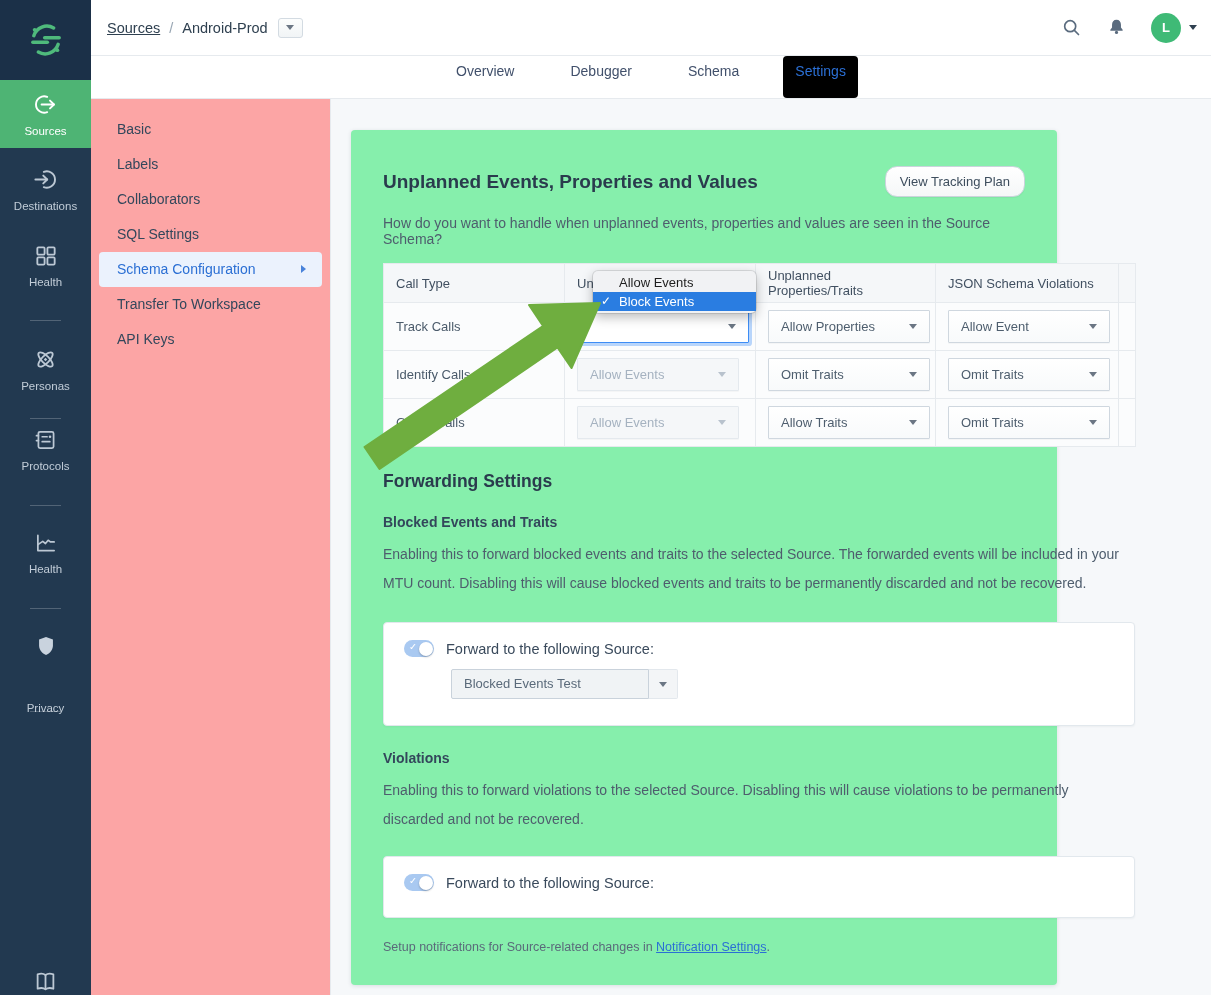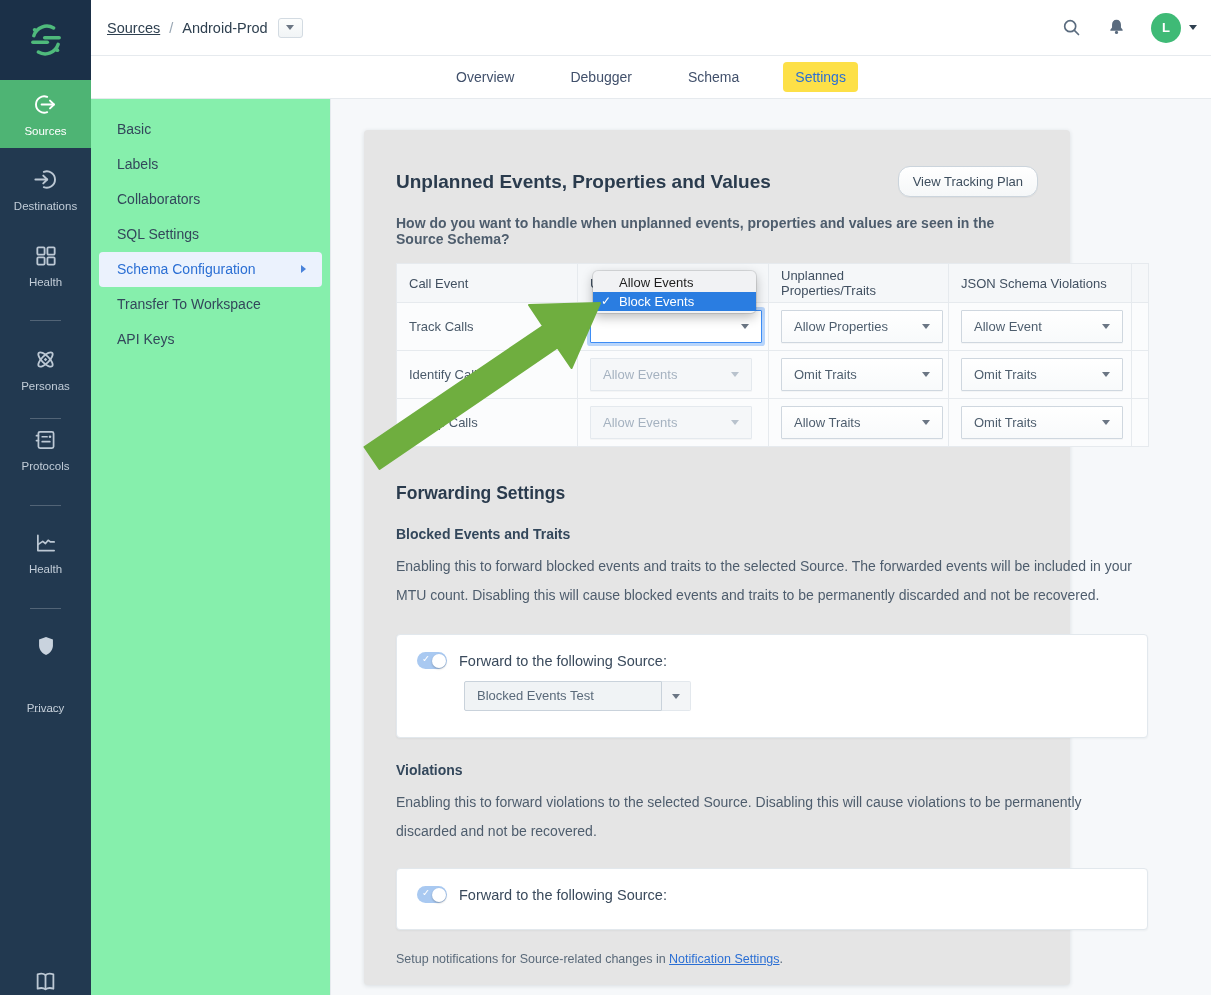--- a/index.html
+++ b/index.html
@@ -25,54 +25,54 @@
   .breadcrumb { position:absolute; left:16px; top:0; height:55px; display:flex; align-items:center; font-size:14.5px; color:#2F4050; }
   .breadcrumb .root { text-decoration:underline; cursor:pointer; }
   .breadcrumb .sep { color:#97A5B2; margin:0 9px; }
   .crumb-btn { margin-left:10px; width:25px; height:20px; border:1px solid #D3DBE2; border-radius:3px; background:linear-gradient(#FCFDFD,#F1F4F6); display:flex; align-items:center; justify-content:center; cursor:pointer; }
   .caret-down { width:0; height:0; border-left:4px solid transparent; border-right:4px solid transparent; border-top:5px solid #6B7684; }
   .topbar-right { position:absolute; right:14px; top:0; height:55px; display:flex; align-items:center; gap:24px; }
   .avatar-wrap { display:flex; align-items:center; gap:8px; cursor:pointer; }
   .avatar { width:30px; height:30px; border-radius:50%; background:#3FBA76; color:#fff; font-size:13px; font-weight:bold; display:flex; align-items:center; justify-content:center; }
 
   
-  .tabsbar { position:absolute; left:91px; top:56px; width:1120px; height:43px; background:#fff; border-bottom:1px solid #E6EAEE; display:flex; align-items:center; justify-content:center; gap:32px; z-index:6; font-size:14px; color:#41506B; }
+  .tabsbar { position:absolute; left:91px; top:56px; width:1120px; height:43px; background:#fff; border-bottom:1px solid #E6EAEE; display:flex; justify-content:center; gap:32px; z-index:6; font-size:14px; color:#41506B; }
   .tab { cursor:pointer; padding:7px 12px; border-radius:4px; }
-  .tab.active { background:#fde047; color:#2B6FD4; }
-
-  
-  .subnav { position:absolute; left:91px; top:99px; width:240px; height:896px; background:#86efac; border-right:1px solid #E6EAEE; padding-top:13px; z-index:5; }
+  .tab.active { background:#000000; color:#2B6FD4; }
+
+  
+  .subnav { position:absolute; left:91px; top:99px; width:240px; height:896px; background:#fca5a5; border-right:1px solid #E6EAEE; padding-top:13px; z-index:5; }
   .subnav-item { height:35px; line-height:35px; margin:0 8px; padding-left:18px; font-size:14px; color:#33475B; border-radius:4px; cursor:pointer; position:relative; }
   .subnav-item.active { background:#EBF2FD; color:#2B6FD4; }
   .subnav-item .arrow-r { position:absolute; right:16px; top:13px; width:0; height:0; border-top:4.5px solid transparent; border-bottom:4.5px solid transparent; border-left:5.5px solid #2B6FD4; opacity:.85; }
 
   
-  .card { position:absolute; left:364px; top:130px; width:706px; height:855px; background:#e5e5e5; border-radius:4px; box-shadow:0 1px 4px rgba(44,62,80,0.14); z-index:4; padding:0 32px; }
+  .card { position:absolute; left:351px; top:130px; width:706px; height:855px; background:#86efac; border-radius:4px; box-shadow:0 1px 4px rgba(44,62,80,0.14); z-index:4; padding:0 32px; }
   .card-head { display:flex; justify-content:space-between; align-items:center; padding-top:36px; }
   .card-head h1 { font-size:19px; font-weight:bold; color:#2A3B4D; }
   .btn { font-size:13px; color:#3E4E5E; padding:7px 14px; border:1px solid #CBD4DC; border-radius:12px; background:linear-gradient(#FFFFFF,#F5F7F8); cursor:pointer; box-shadow:0 1px 1px rgba(0,0,0,0.04); font-family:inherit; }
-  .desc { margin-top:18px; font-size:14px; color:#4E5D6D;font-weight:bold; }
+  .desc { margin-top:18px; font-size:14px; color:#4E5D6D; }
 
   table.schema { margin-top:16px; border-collapse:collapse; width:752px; font-size:13px; table-layout:fixed; }
   table.schema th { background:#F5F7F9; border:1px solid #E6EAEE; color:#415061; font-weight:500; text-align:left; padding:4px 12px; height:36px; }
   table.schema td { border:1px solid #E6EAEE; background:#FBFCFD; padding:0 12px; height:48px; color:#4A5A6A; }
 
   .sel { display:inline-flex; align-items:center; justify-content:space-between; width:162px; height:33px; padding:0 12px; border:1px solid #CFD7DF; border-radius:1px; background:linear-gradient(#FFFFFF,#F8FAFB); color:#4E5E6E; cursor:pointer; box-shadow:0 1px 1px rgba(0,0,0,0.03); }
   .sel .caret-down { border-top-color:#6B7684; }
   .sel.disabled { background:#F5F7F9; border-color:#E4E9EE; color:#A5B2C0; }
   .sel.disabled .caret-down { border-top-color:#B8C2CD; }
   .sel.focus { width:172px; background:#fff; border-color:#3D8DF5; box-shadow:0 0 0 3px rgba(61,141,245,0.35); }
 
   
   .menu { position:absolute; left:593px; top:271px; width:163px; background:#F1F2F4; border-radius:5px; padding:2px 0; z-index:40; font-size:13px; box-shadow:0 0 0 1px rgba(0,0,0,0.10), 0 4px 12px rgba(0,0,0,0.28); }
   .menu-opt { height:19px; line-height:19px; padding-left:26px; color:#1E1E1E; cursor:pointer; position:relative; }
   .menu-opt.selected { background:#2A7DE1; color:#fff; }
   .menu-opt .check { position:absolute; left:8px; font-size:12px; }
 
-  .fwd-title { margin-top:36px; font-size:17.5px; font-weight:bold; color:#2A3B4D; }
+  .fwd-title { margin-top:24px; font-size:17.5px; font-weight:bold; color:#2A3B4D; }
   .sub-h { margin-top:22px; font-size:14px; font-weight:bold; color:#33475B; }
   .body-p { margin-top:10px; font-size:14px; color:#4E5D6D; line-height:29px; width:740px; }
 
   .toggle-card { margin-top:24px; width:752px; border:1px solid #E2E8ED; border-radius:4px; padding:17px 0 26px 20px; background:#fff; box-shadow:0 1px 2px rgba(44,62,80,0.05); }
   .toggle-row { display:flex; align-items:center; gap:12px; }
   .toggle { width:30px; height:17px; border-radius:9px; background:#A9C9F1; position:relative; cursor:pointer; flex:0 0 auto; }
   .toggle .tick { position:absolute; left:5px; top:1px; color:#fff; font-size:9.5px; }
   .toggle .knob { position:absolute; right:1.5px; top:1.5px; width:14px; height:14px; background:#fff; border-radius:50%; box-shadow:0 1px 2px rgba(0,0,0,0.25); }
   .toggle-label { font-size:14.5px; color:#3A4A5C; }
   .src-select { margin:12px 0 0 47px; display:inline-flex; height:30px; cursor:pointer; }
@@ -236,21 +236,21 @@
   <table class="schema">
     <colgroup>
         <col style="width:181px">
         <col style="width:191px">
         <col style="width:180px">
         <col style="width:183px">
         <col style="width:17px">
       </colgroup>
     <tbody>
         <tr>
-      <th>Call Event</th>
+      <th>Call Type</th>
       <th>Unplanned Events</th>
       <th>Unplanned Properties/Traits</th>
       <th>JSON Schema Violations</th>
       <th></th>
     </tr>
     <tr>
       <td>Track Calls</td>
       <td>
         <span class="sel focus">
           <span></span>

